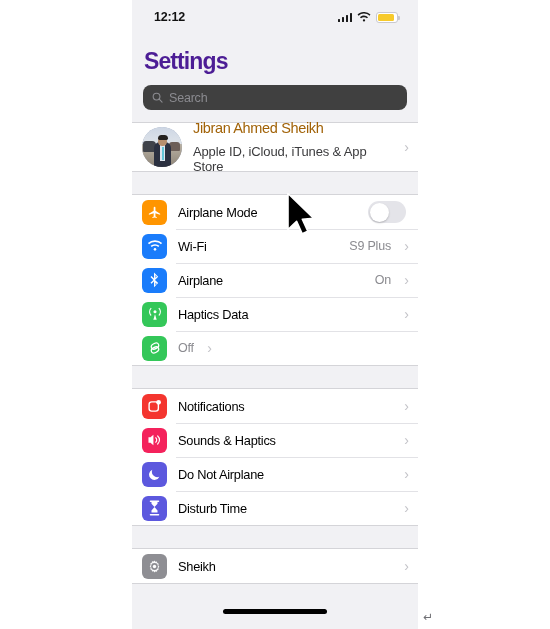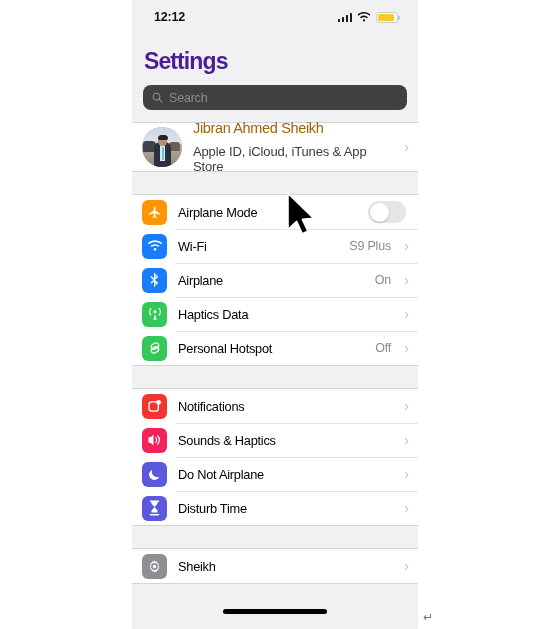--- a/index.html
+++ b/index.html
@@ -376,21 +376,20 @@
       <span class="chev">›</span>
     </div>
 
     <div class="row">
       <span class="appicon" style="background:#34C759">
         <svg width="16" height="16" viewBox="0 0 22 22">
           <ellipse cx="11" cy="8.4" rx="5.4" ry="3.6" fill="none" stroke="#fff" stroke-width="1.7" transform="rotate(-28 11 8.4)"></ellipse>
           <ellipse cx="11" cy="13.6" rx="5.4" ry="3.6" fill="none" stroke="#fff" stroke-width="1.7" transform="rotate(-28 11 13.6)"></ellipse>
         </svg>
       </span>
-      <span class="label">Personal Hotspot</span>
       <span class="value">Off</span>
       <span class="chev">›</span>
     </div>
   </div>
 
   <div class="gap"></div>
 
   <div class="group">
 
     <div class="row">

